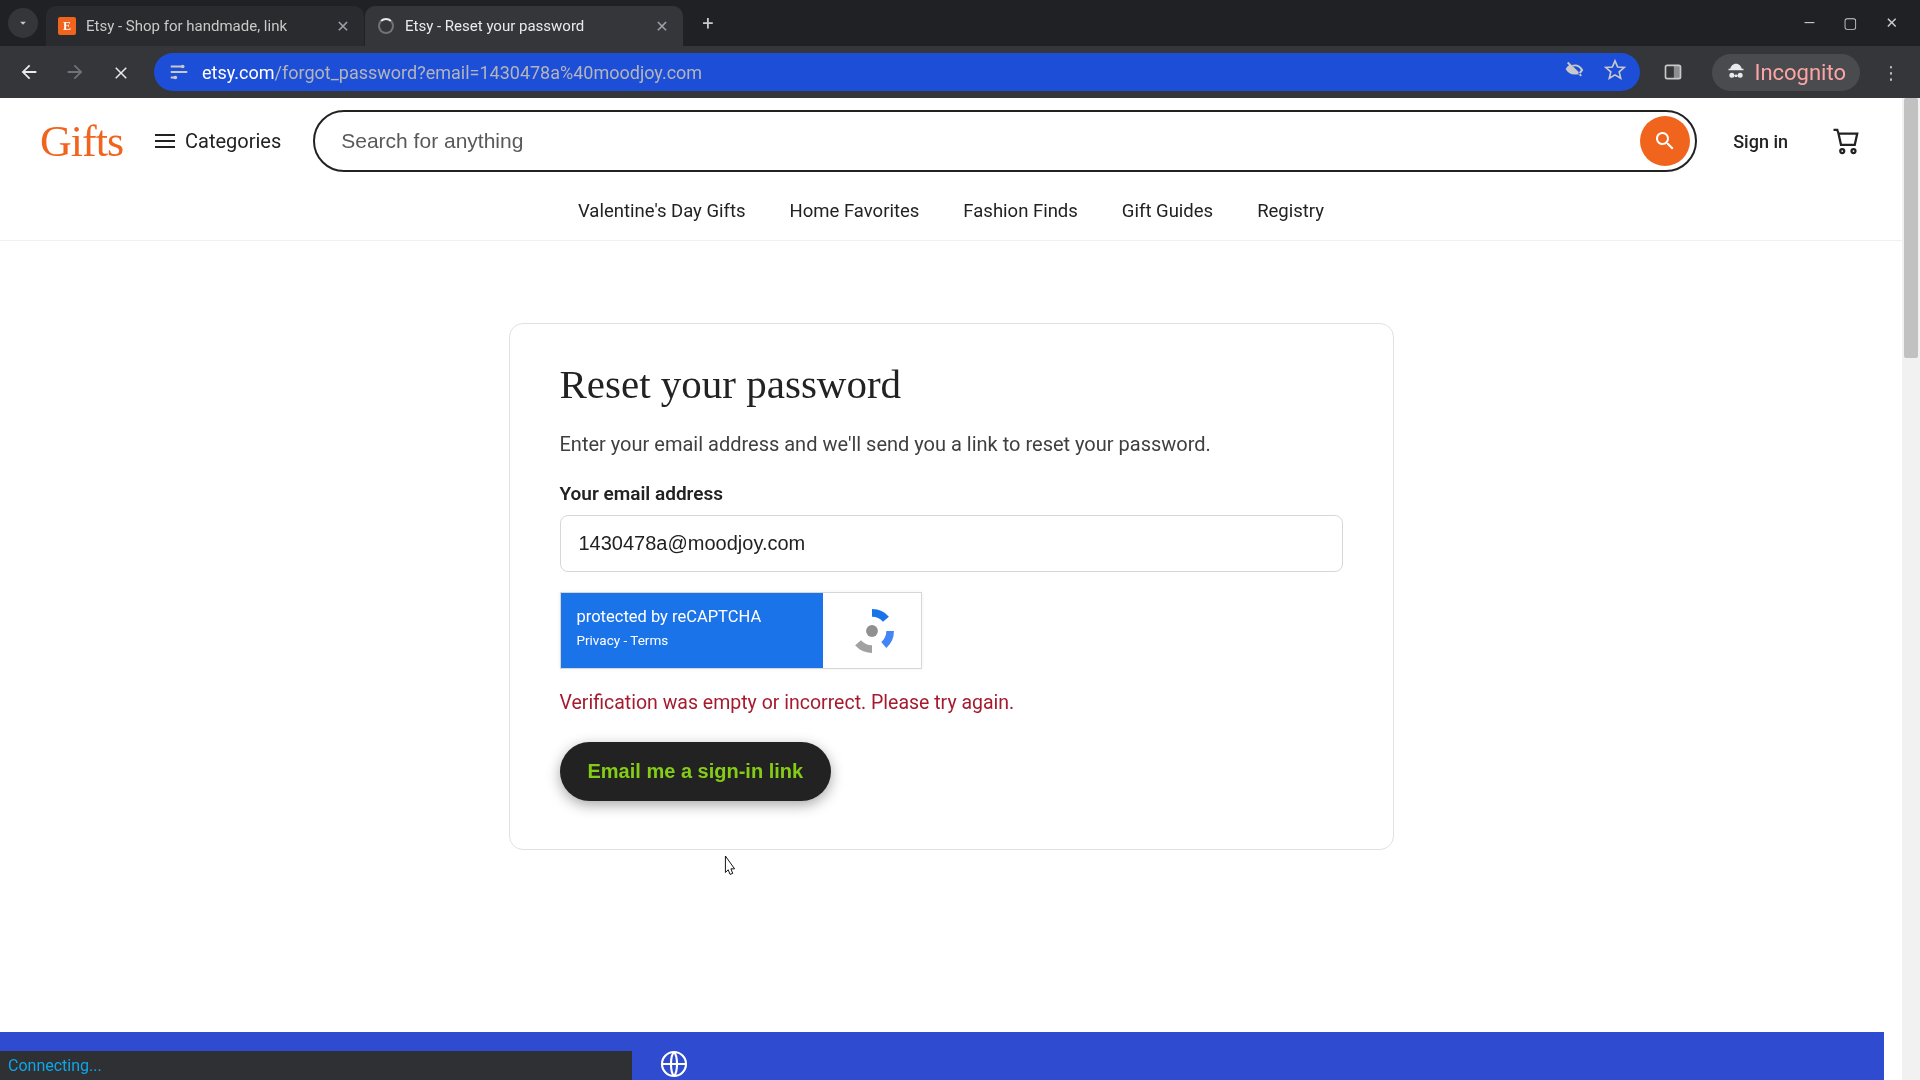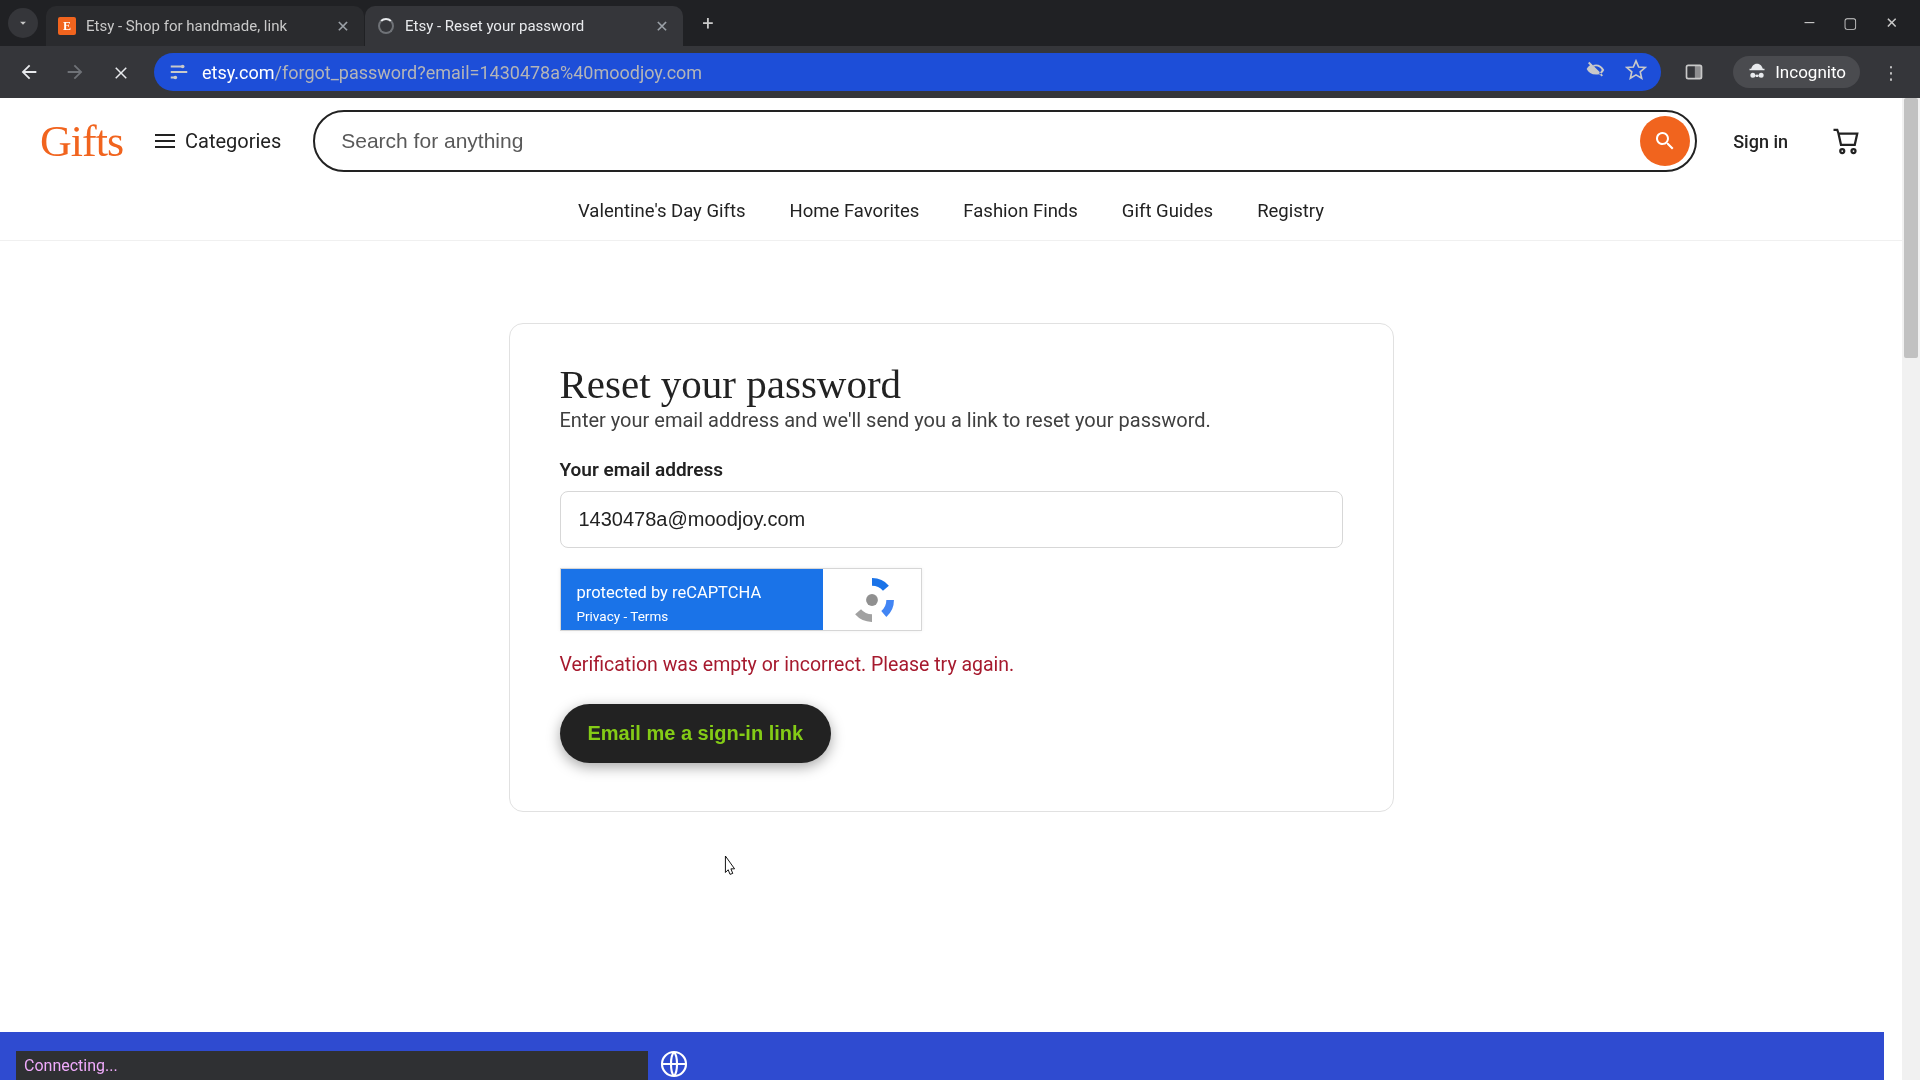--- a/index.html
+++ b/index.html
@@ -104,22 +104,22 @@
   }
   .addr-bar .tune-icon {
     width: 22px; height: 22px; color: #c9c9c9;
   }
   .addr-text { flex: 1; white-space: nowrap; overflow: hidden; }
   .addr-text .host { color: #fff; }
   .addr-text .path { color: #b4b5b8; }
   .addr-icons { display: flex; align-items: center; gap: 18px; color: #c9c9c9; }
   .incognito-pill {
     display: flex; align-items: center; gap: 8px;
-    background: #4a4b4f; color: #ffffff;
-    padding: 6px 14px; border-radius: 20px; font-size: 17px;
+    background: #4a4b4f; color: #fca5a5;
+    padding: 6px 14px; border-radius: 20px; font-size: 22px;
     margin-left: 12px;
     justify-content: center;
   }
   .menu-dots {
     width: 38px; height: 38px; display: flex; align-items: center; justify-content: center;
     color: #c9c9c9; font-size: 18px; margin-left: 4px;
   }
 
   
   .viewport {
@@ -192,36 +192,37 @@
     width: 885px;
     border: 1px solid #e1e1e1;
     border-radius: 14px;
     padding: 36px 50px 48px;
   }
   .card h1 {
     font-family: Georgia, "Times New Roman", serif;
     font-weight: 400;
     font-size: 41px;
     color: #222;
+    margin-bottom: 24px;
   }
   .card .instr { font-size: 20px; color: #404040; margin-bottom: 26px; }
   .field-label { font-size: 19px; font-weight: 600; color: #222; margin-bottom: 10px; }
   .email-input {
     width: 100%;
     border: 1px solid #d7d7d7;
     border-radius: 8px;
     padding: 16px 18px;
     font-size: 20px;
     color: #222;
     margin-bottom: 20px;
     outline: none;
   }
 
   .recaptcha {
-    width: 362px; height: 63px;
+    width: 362px; height: 77px;
     border: 1px solid #d6d6d6;
     background: #fff;
     display: flex;
     box-shadow: 0 0 4px rgba(0,0,0,.06);
     margin-bottom: 22px;
   }
   .recaptcha-blue {
     background: #1a73e8; color: #fff;
     flex: 1;
     padding: 14px 16px;
@@ -254,23 +255,23 @@
     bottom: -2px;
     height: 50px;
     background: #2f4bd0;
   }
   .footer-globe {
     position: absolute; left: 658px; bottom: 0px; width: 32px; height: 32px;
   }
 
   .status-bar {
     position: absolute;
-    left: 16px; bottom: 0;
+    left: 0; bottom: 0;
     background: #2f3033;
-    color: #f0abfc;
+    color: #0ea5e9;
     font-size: 16px;
     padding: 5px 16px 5px 8px;
     width: 632px;
   }
 
   .cursor {
     position: absolute;
     left: 719px; top: 853px;
     width: 22px; height: 28px;
     pointer-events: none;

